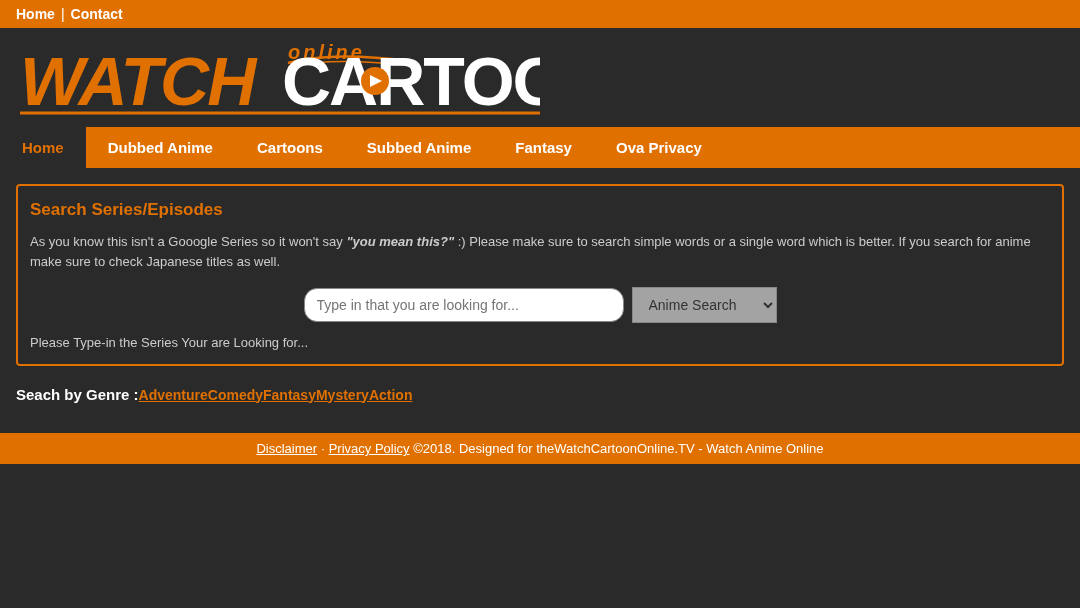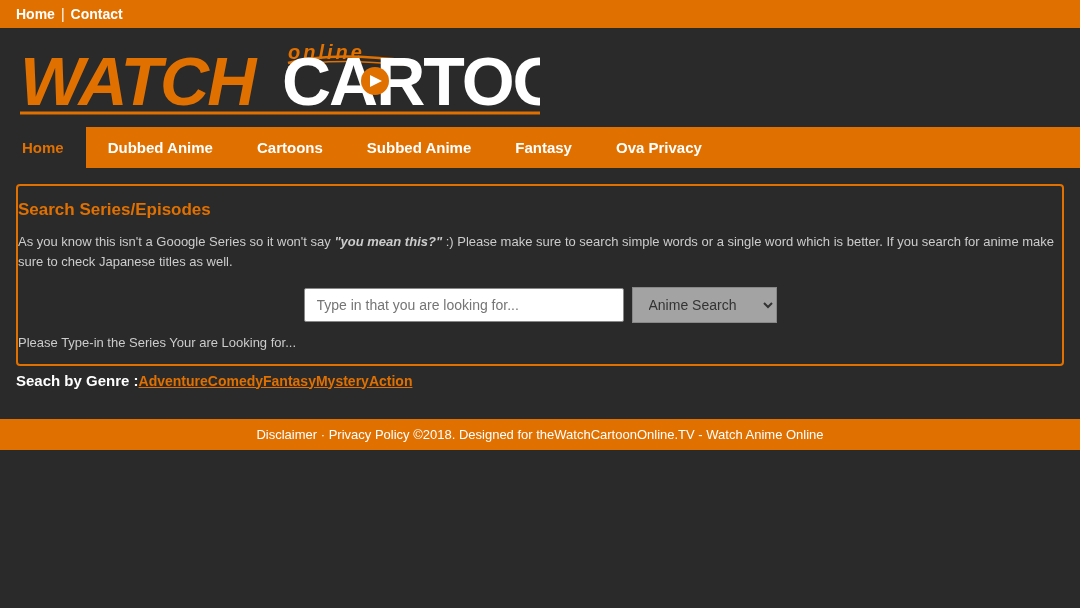--- a/index.html
+++ b/index.html
@@ -59,21 +59,22 @@
     
     .content {
       background: #2a2a2a;
       padding: 16px;
     }
 
     
     .search-box {
       border: 2px solid #e07000;
       border-radius: 4px;
-      padding: 14px 0;
+      padding: 14px 12px;
+      margin-bottom: 14px;
     }
     .search-box h2 {
       color: #e07000;
       font-size: 17px;
       font-weight: bold;
       margin-bottom: 12px;
     }
     .search-note {
       color: #ccc;
       font-size: 13px;
@@ -92,21 +93,21 @@
       gap: 8px;
       margin-bottom: 12px;
     }
     .search-inputs input[type="text"] {
       width: 320px;
       padding: 8px 12px;
       font-size: 14px;
       border: 1px solid #888;
       background: #fff;
       color: #555;
-      border-radius: 2px;
+      border-radius: 13px;
     }
     .search-inputs select {
       padding: 8px 12px;
       font-size: 14px;
       border: 1px solid #888;
       background: #a3a3a3;
       color: #333;
       border-radius: 0;
       cursor: pointer;
     }
@@ -155,20 +156,21 @@
     .footer {
       background: #e07000;
       text-align: center;
       padding: 8px;
       color: #fff;
       font-size: 13px;
       margin-top: 4px;
     }
     .footer a {
       color: #fff;
+      text-decoration: underline;
     }
 
     
     .logo-svg {
       height: 80px;
       width: 520px;
     }
   </style>
 </head>
 <body>

